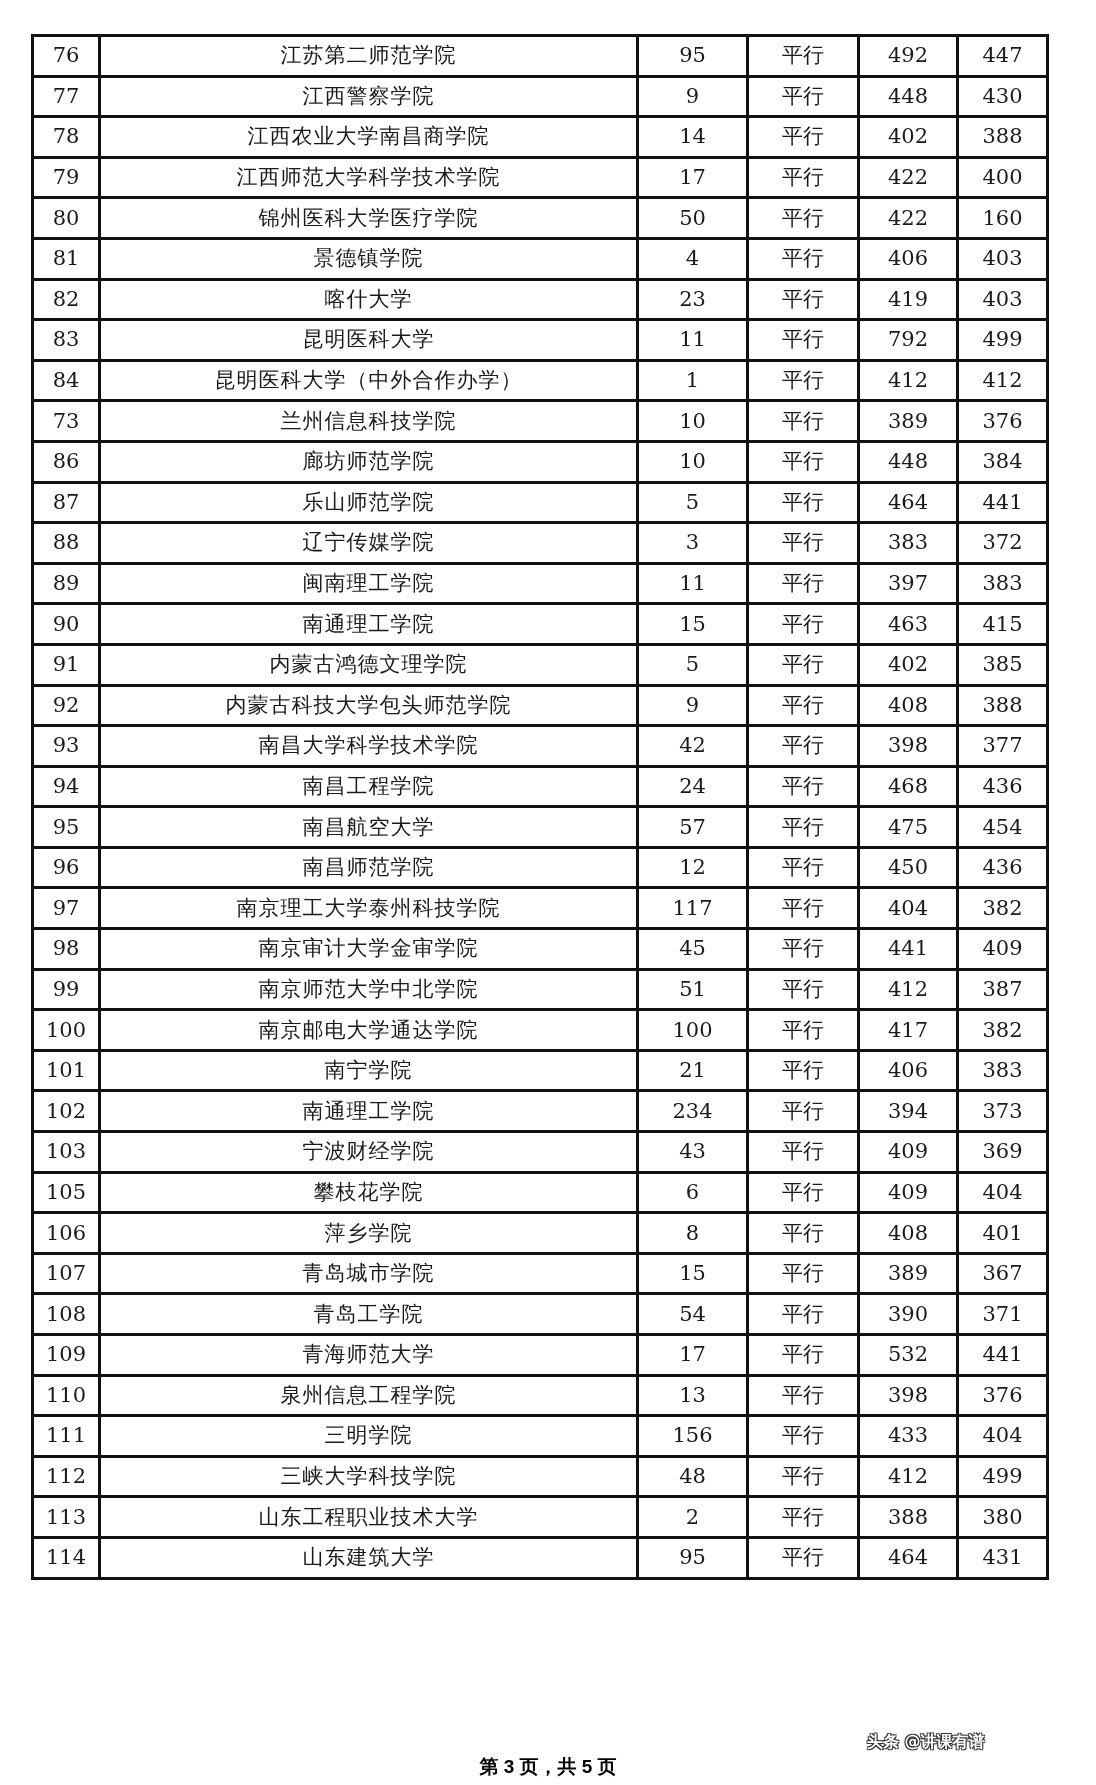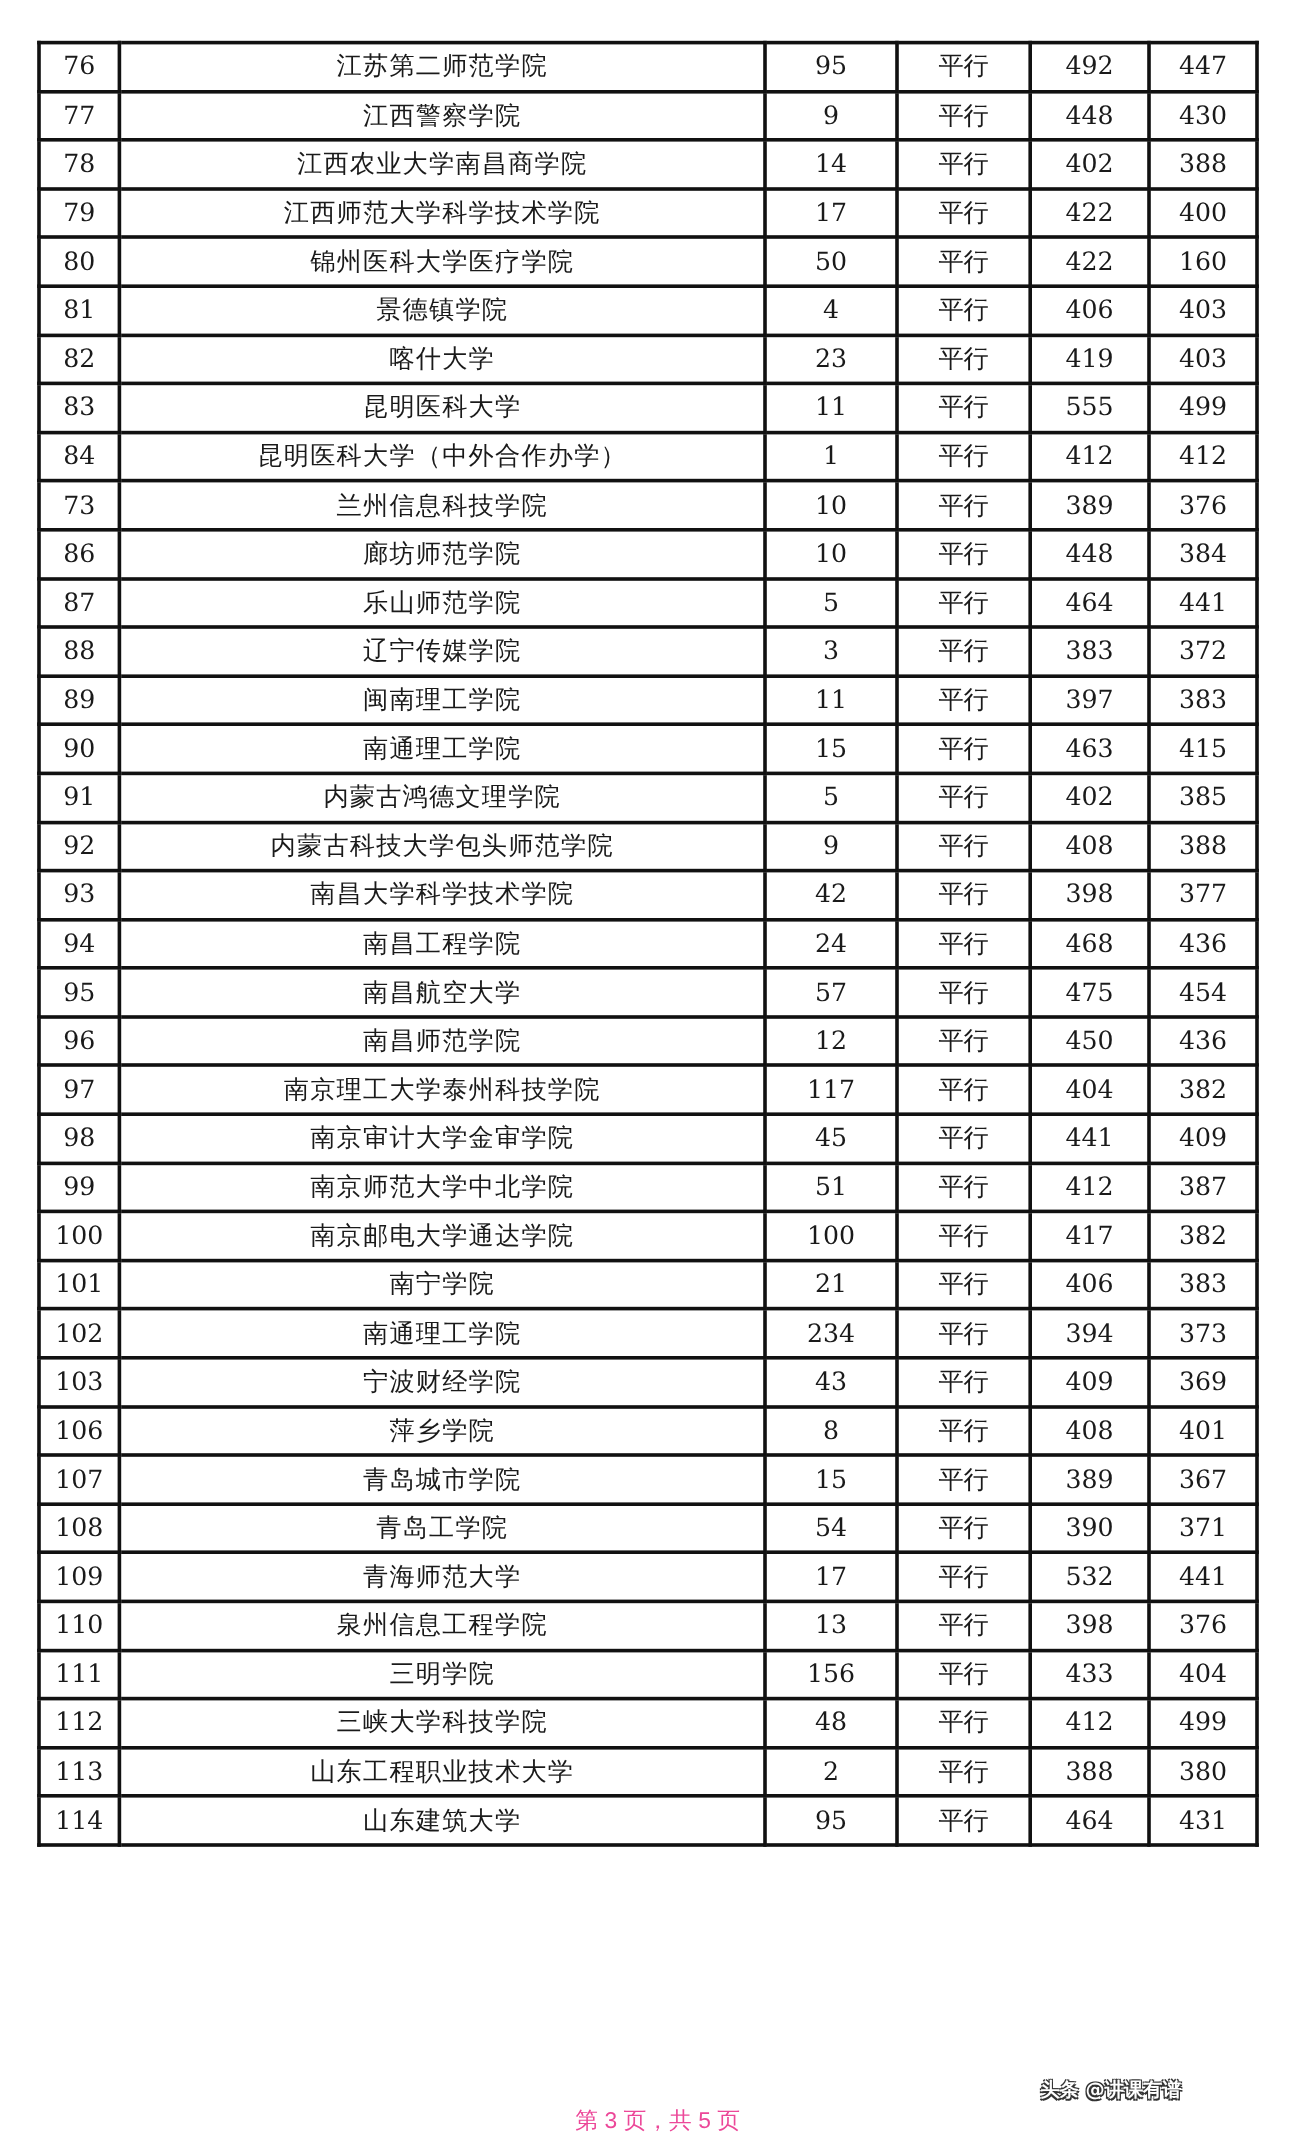--- a/index.html
+++ b/index.html
@@ -7,21 +7,21 @@
          font-family: "DejaVu Serif", "Liberation Serif", serif; color: #1a1a1a; }
   .page { position: absolute; left: 0; top: 0; width: 1096px; height: 1785px; }
   table.admit { position: absolute; left: 31px; top: 34px; border-collapse: collapse;
                 table-layout: fixed; width: 1015px; }
   table.admit td { border: 3px solid #111; height: 37.6px; padding: 0; text-align: center;
                    vertical-align: middle; font-size: 21px; line-height: 1; white-space: nowrap; overflow: hidden; }
   col.c-idx { width: 67px; } col.c-name { width: 538px; } col.c-plan { width: 110px; }
   col.c-batch { width: 111px; } col.c-max { width: 99px; } col.c-min { width: 90px; }
   .name { font-size: 21px; letter-spacing: 1px; }
   .footer { position: absolute; left: 0; width: 1096px; top: 1754px; text-align: center;
-            font-family: "Liberation Sans", "DejaVu Sans", sans-serif; font-size: 19px; color: #ec4899; }
+            font-family: "Liberation Sans", "DejaVu Sans", sans-serif; font-size: 19px; color: #000000; font-weight: bold; }
   .watermark { position: absolute; left: 867px; top: 1732px; font-family: "DejaVu Sans", sans-serif;
                font-size: 16px; color: #ffffff; font-weight: bold;
                text-shadow: -1px -1px 0 #333, 1px -1px 0 #333, -1px 1px 0 #333, 1px 1px 0 #333; letter-spacing: 0px; }
 </style>
 </head>
 <body>
 
 <div class="page">
   <table class="admit">
     <colgroup>
@@ -87,21 +87,21 @@
     <td>23</td>
     <td>平行</td>
     <td>419</td>
     <td>403</td>
   </tr>
         <tr>
     <td>83</td>
     <td class="name">昆明医科大学</td>
     <td>11</td>
     <td>平行</td>
-    <td>555</td>
+    <td>792</td>
     <td>499</td>
   </tr>
         <tr>
     <td>84</td>
     <td class="name">昆明医科大学（中外合作办学）</td>
     <td>1</td>
     <td>平行</td>
     <td>412</td>
     <td>412</td>
   </tr>
@@ -249,20 +249,28 @@
     <td>394</td>
     <td>373</td>
   </tr>
         <tr>
     <td>103</td>
     <td class="name">宁波财经学院</td>
     <td>43</td>
     <td>平行</td>
     <td>409</td>
     <td>369</td>
+  </tr>
+        <tr>
+    <td>105</td>
+    <td class="name">攀枝花学院</td>
+    <td>6</td>
+    <td>平行</td>
+    <td>409</td>
+    <td>404</td>
   </tr>
         <tr>
     <td>106</td>
     <td class="name">萍乡学院</td>
     <td>8</td>
     <td>平行</td>
     <td>408</td>
     <td>401</td>
   </tr>
         <tr>

